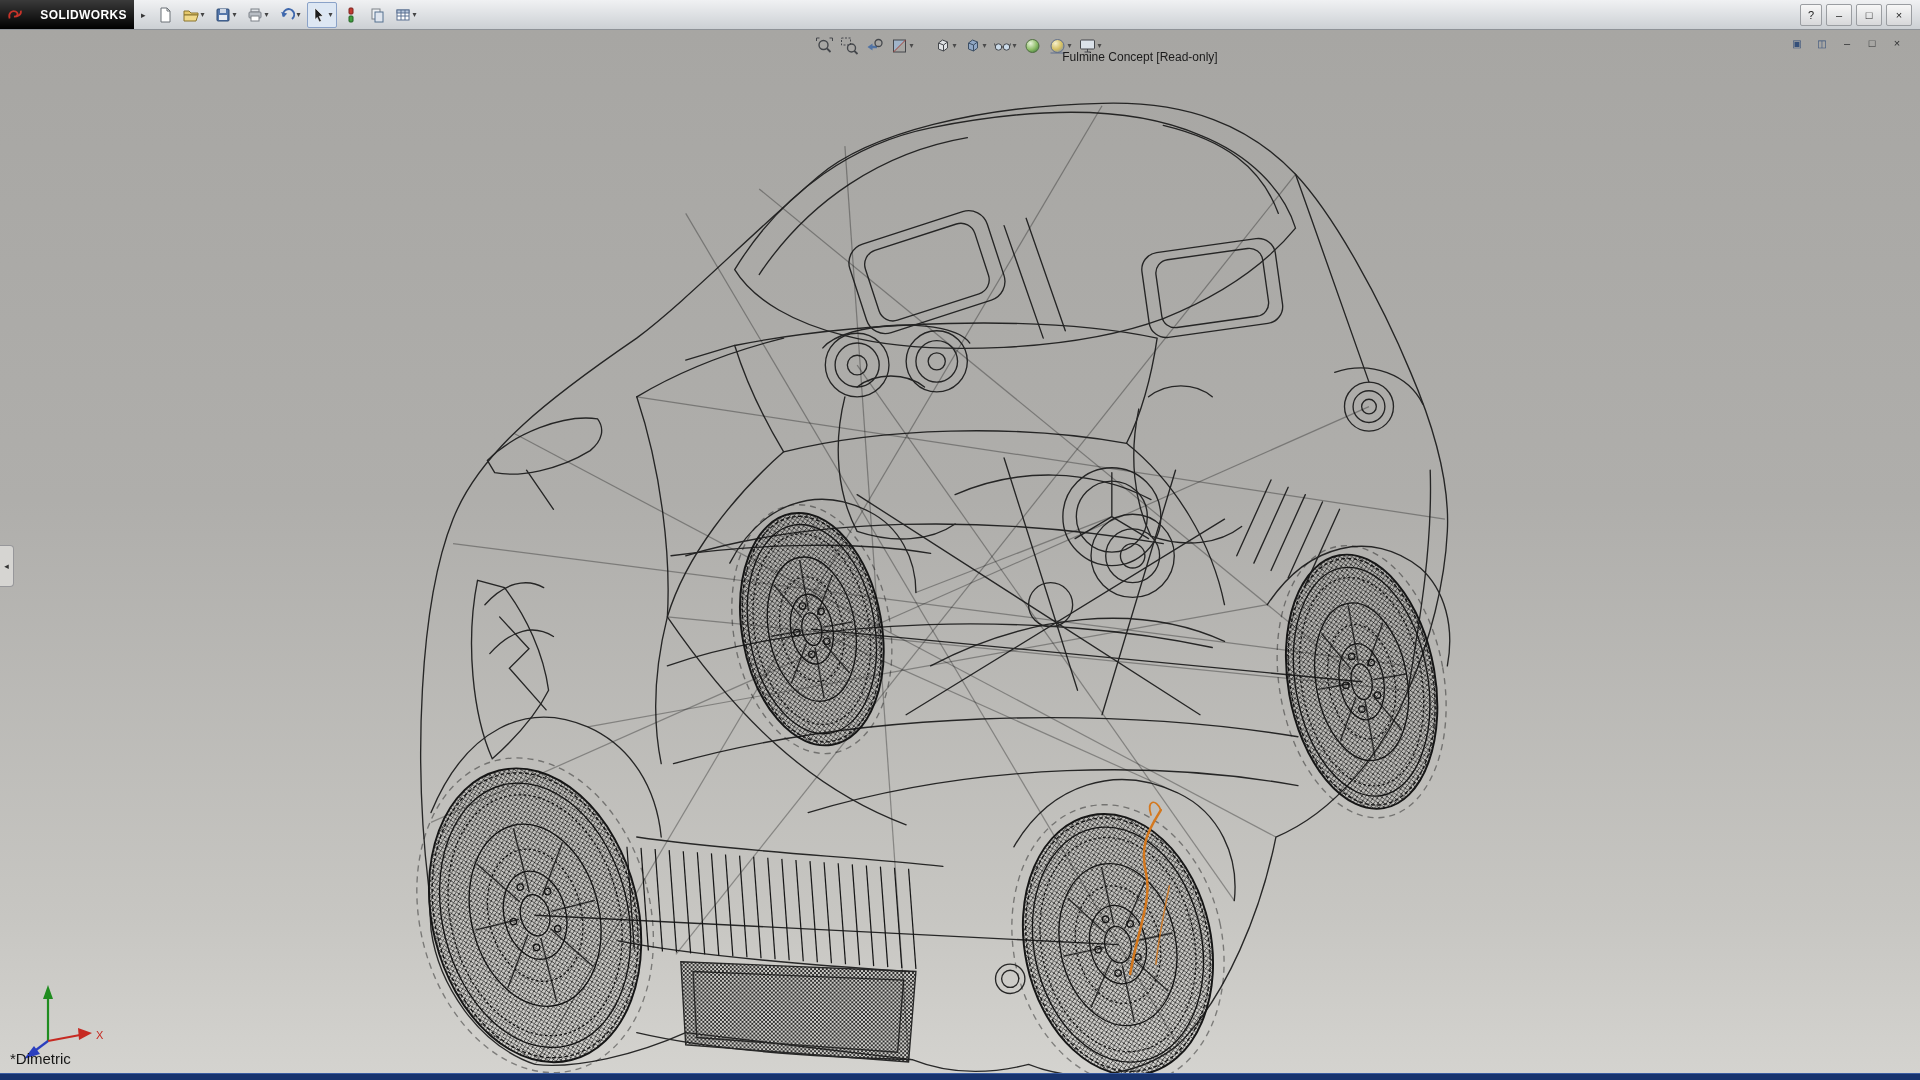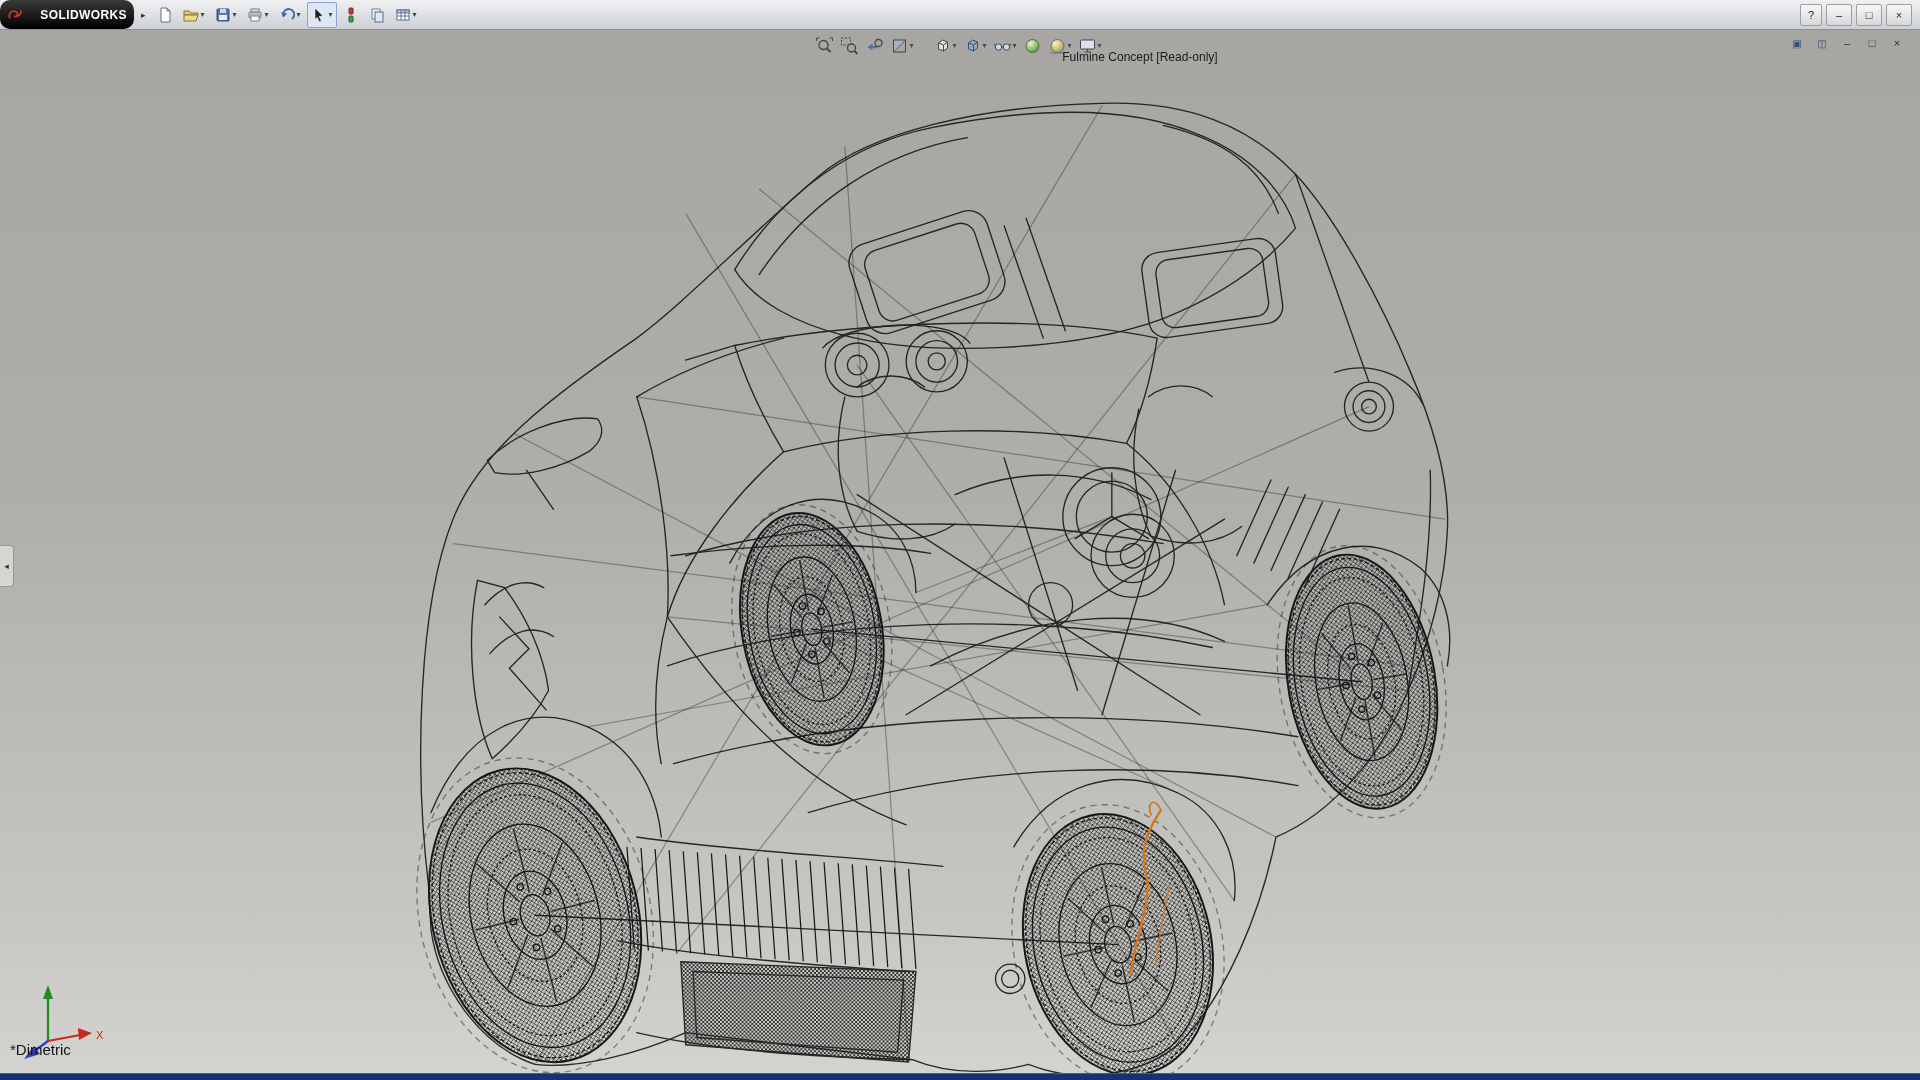--- a/index.html
+++ b/index.html
@@ -4,21 +4,21 @@
 <style>
   html,body{margin:0;padding:0;}
   body{width:1920px;height:1080px;overflow:hidden;font-family:"Liberation Sans",sans-serif;background:#17336e;}
   .app{position:relative;width:1920px;height:1080px;}
 
   
   .titlebar{position:absolute;top:0;left:0;right:0;height:30px;box-sizing:border-box;
     background:linear-gradient(#f0f1f3,#ccd0d4);border-bottom:1px solid #8e9297;
     display:flex;align-items:center;z-index:5;}
   .brand{height:100%;width:134px;background:linear-gradient(#3a3a3a,#000);display:flex;
-    align-items:center;gap:16px;padding:0 7px;box-sizing:border-box;flex:none;border-radius:10px;}
+    align-items:center;gap:16px;padding:0 7px;box-sizing:border-box;flex:none;}
   .brand-text{color:#fff;font-weight:bold;font-size:12px;letter-spacing:.4px;white-space:nowrap;}
   .flyout{font-size:9px;color:#333;margin:0 7px;flex:none;}
   .toolbar{display:flex;align-items:center;gap:2px;}
   .tb-btn{display:flex;align-items:center;height:24px;padding:0 3px;border:1px solid transparent;border-radius:2px;}
   .tb-btn.active{background:#dde7f3;border-color:#8aa2c8;}
   .dd{font-size:8px;color:#444;margin-left:2px;line-height:1;}
   .title{position:absolute;left:1140px;top:0;height:30px;line-height:30px;transform:translateX(-50%);
     font-size:12px;color:#1b1b1b;white-space:nowrap;margin-top:42px;}
   .win-controls{margin-left:auto;display:flex;align-items:center;gap:4px;padding-right:8px;}
   .wc{width:24px;height:20px;display:flex;align-items:center;justify-content:center;font-size:11px;color:#222;
@@ -40,21 +40,21 @@
   .docctl{position:absolute;top:5px;right:14px;display:flex;gap:7px;align-items:center;}
   .dc{width:18px;height:16px;display:flex;align-items:center;justify-content:center;font-size:11px;color:#2e2f31;}
   .dc.small{font-size:10px;color:#35507a;}
 
   
   .fm-tab{position:absolute;left:0;top:515px;width:13px;height:40px;background:#d6d5d2;
     border:1px solid #97979a;border-left:none;border-radius:0 4px 4px 0;
     display:flex;align-items:center;justify-content:center;font-size:9px;color:#333;}
 
   .triad{position:absolute;left:18px;bottom:12px;}
-  .orient{position:absolute;left:10px;bottom:15px;font-size:15px;color:#161616;}
+  .orient{position:absolute;left:10px;bottom:6px;font-size:15px;color:#161616;}
 
   .strip{position:absolute;left:0;bottom:0;width:100%;height:7px;background:#17336e;border-top:1px solid #3a5ca0;box-sizing:border-box;}
 
   .icon{display:flex;align-items:center;justify-content:center;}
   svg{display:block;}
 </style>
 </head>
 <body>
 
 <div class="app">

